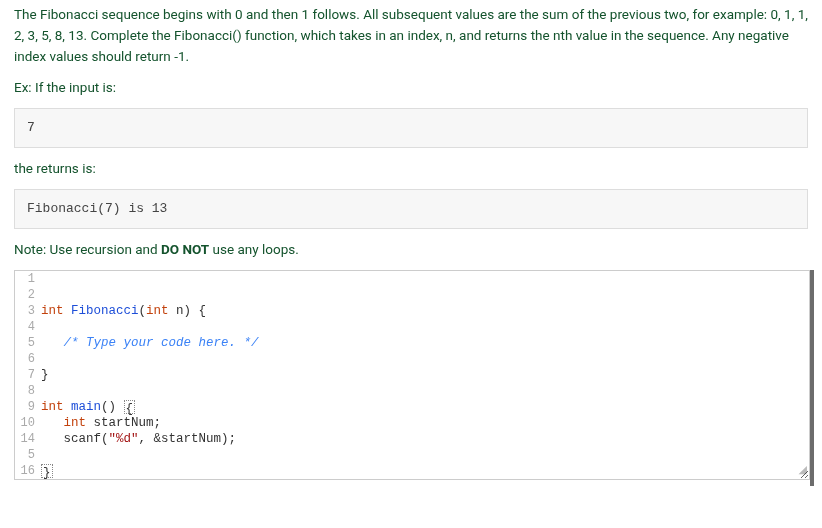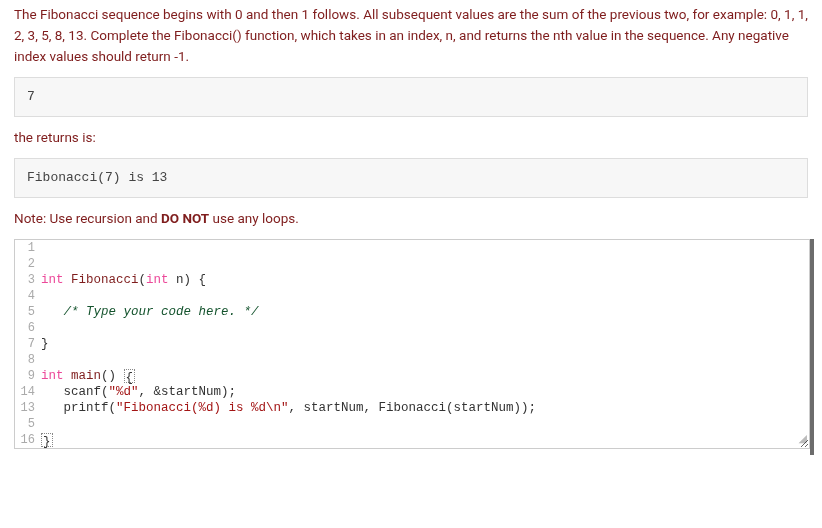--- a/index.html
+++ b/index.html
@@ -8,21 +8,21 @@
     font-size: 13.5px;
     line-height: 1.55;
     color: #444;
     background: #fff;
     width: 822px;
     height: 528px;
     padding: 4px 14px 10px 14px;
     overflow: hidden;
     position: relative;
   }
-  .instructions p { margin-bottom: 10px; color: #7f1d1d; }
+  .instructions p { margin-bottom: 10px; color: #14532d; }
   .codebox {
     background: #f7f7f7;
     border: 1px solid #ddd;
     padding: 9px 12px;
     font-family: "Courier New", Courier, monospace;
     font-size: 13px;
     color: #444;
     margin-bottom: 10px;
     white-space: pre;
   }
@@ -59,24 +59,24 @@
     user-select: none;
     font-size: 12px;
     line-height: 16px;
   }
   .linecontent {
     white-space: pre;
     line-height: 16px;
   }
   .tok-pp    { color: #008000; }   
   .tok-str   { color: #a31515; }   
-  .tok-kw    { color: #ec4899; }   
-  .tok-cm    { color: #14532d; font-style: italic; } 
+  .tok-kw    { color: #c2410c; }   
+  .tok-cm    { color: #3b82f6; font-style: italic; } 
   .tok-num   { color: #098658; }
-  .tok-fn    { color: #7f1d1d; text-align: center; }
+  .tok-fn    { color: #1d4ed8; text-align: center; }
   .caret-box {
     border: 1px dotted #888;
     display: inline-block;
     height: 14px;
     vertical-align: -2px;
     padding: 0 1px;
   }
   .resize-handle {
     position: absolute;
     right: 2px;
@@ -85,20 +85,21 @@
     font-size: 11px;
     font-family: sans-serif;
     user-select: none;
   }
 </style>
 </head>
 <body>
 
 <div class="instructions">
   <p>The Fibonacci sequence begins with 0 and then 1 follows. All subsequent values are the sum of the previous two, for example: 0, 1, 1, 2, 3, 5, 8, 13. Complete the Fibonacci() function, which takes in an index, n, and returns the nth value in the sequence. Any negative index values should return -1.</p>
+  <p>Ex: If the input is:</p>
   <div class="codebox">7</div>
   <p>the returns is:</p>
   <div class="codebox">Fibonacci(7) is 13</div>
   <p class="note">
     <span>Note: Use recursion and </span><b>DO NOT</b><span> use any loops.</span>
   </p>
 </div>
 
 <div class="editor-wrap">
   <div class="editor" id="code-editor">
@@ -131,26 +132,26 @@
       </div>
       <div class="codeline">
         <div class="gutter">8</div>
         <div class="linecontent">&nbsp;</div>
       </div>
       <div class="codeline">
         <div class="gutter">9</div>
         <div class="linecontent"><span class="tok-kw">int</span> <span class="tok-fn">main</span>() <span class="caret-box">{</span></div>
       </div>
       <div class="codeline">
+        <div class="gutter">10</div>
+        <div class="linecontent">   <span class="tok-kw">int</span> startNum;</div>
+      </div>
+      <div class="codeline">
         <div class="gutter">14</div>
         <div class="linecontent">   scanf(<span class="tok-str">"%d"</span>, &amp;startNum);</div>
-      </div>
-      <div class="codeline">
-        <div class="gutter">13</div>
-        <div class="linecontent">   printf(<span class="tok-str">"Fibonacci(%d) is %d\n"</span>, startNum, Fibonacci(startNum));</div>
       </div>
       <div class="codeline">
         <div class="gutter">5</div>
         <div class="linecontent">&nbsp;</div>
       </div>
       <div class="codeline">
         <div class="gutter">16</div>
         <div class="linecontent"><span class="caret-box">}</span></div>
       </div>
       <span class="resize-handle">◢</span>

